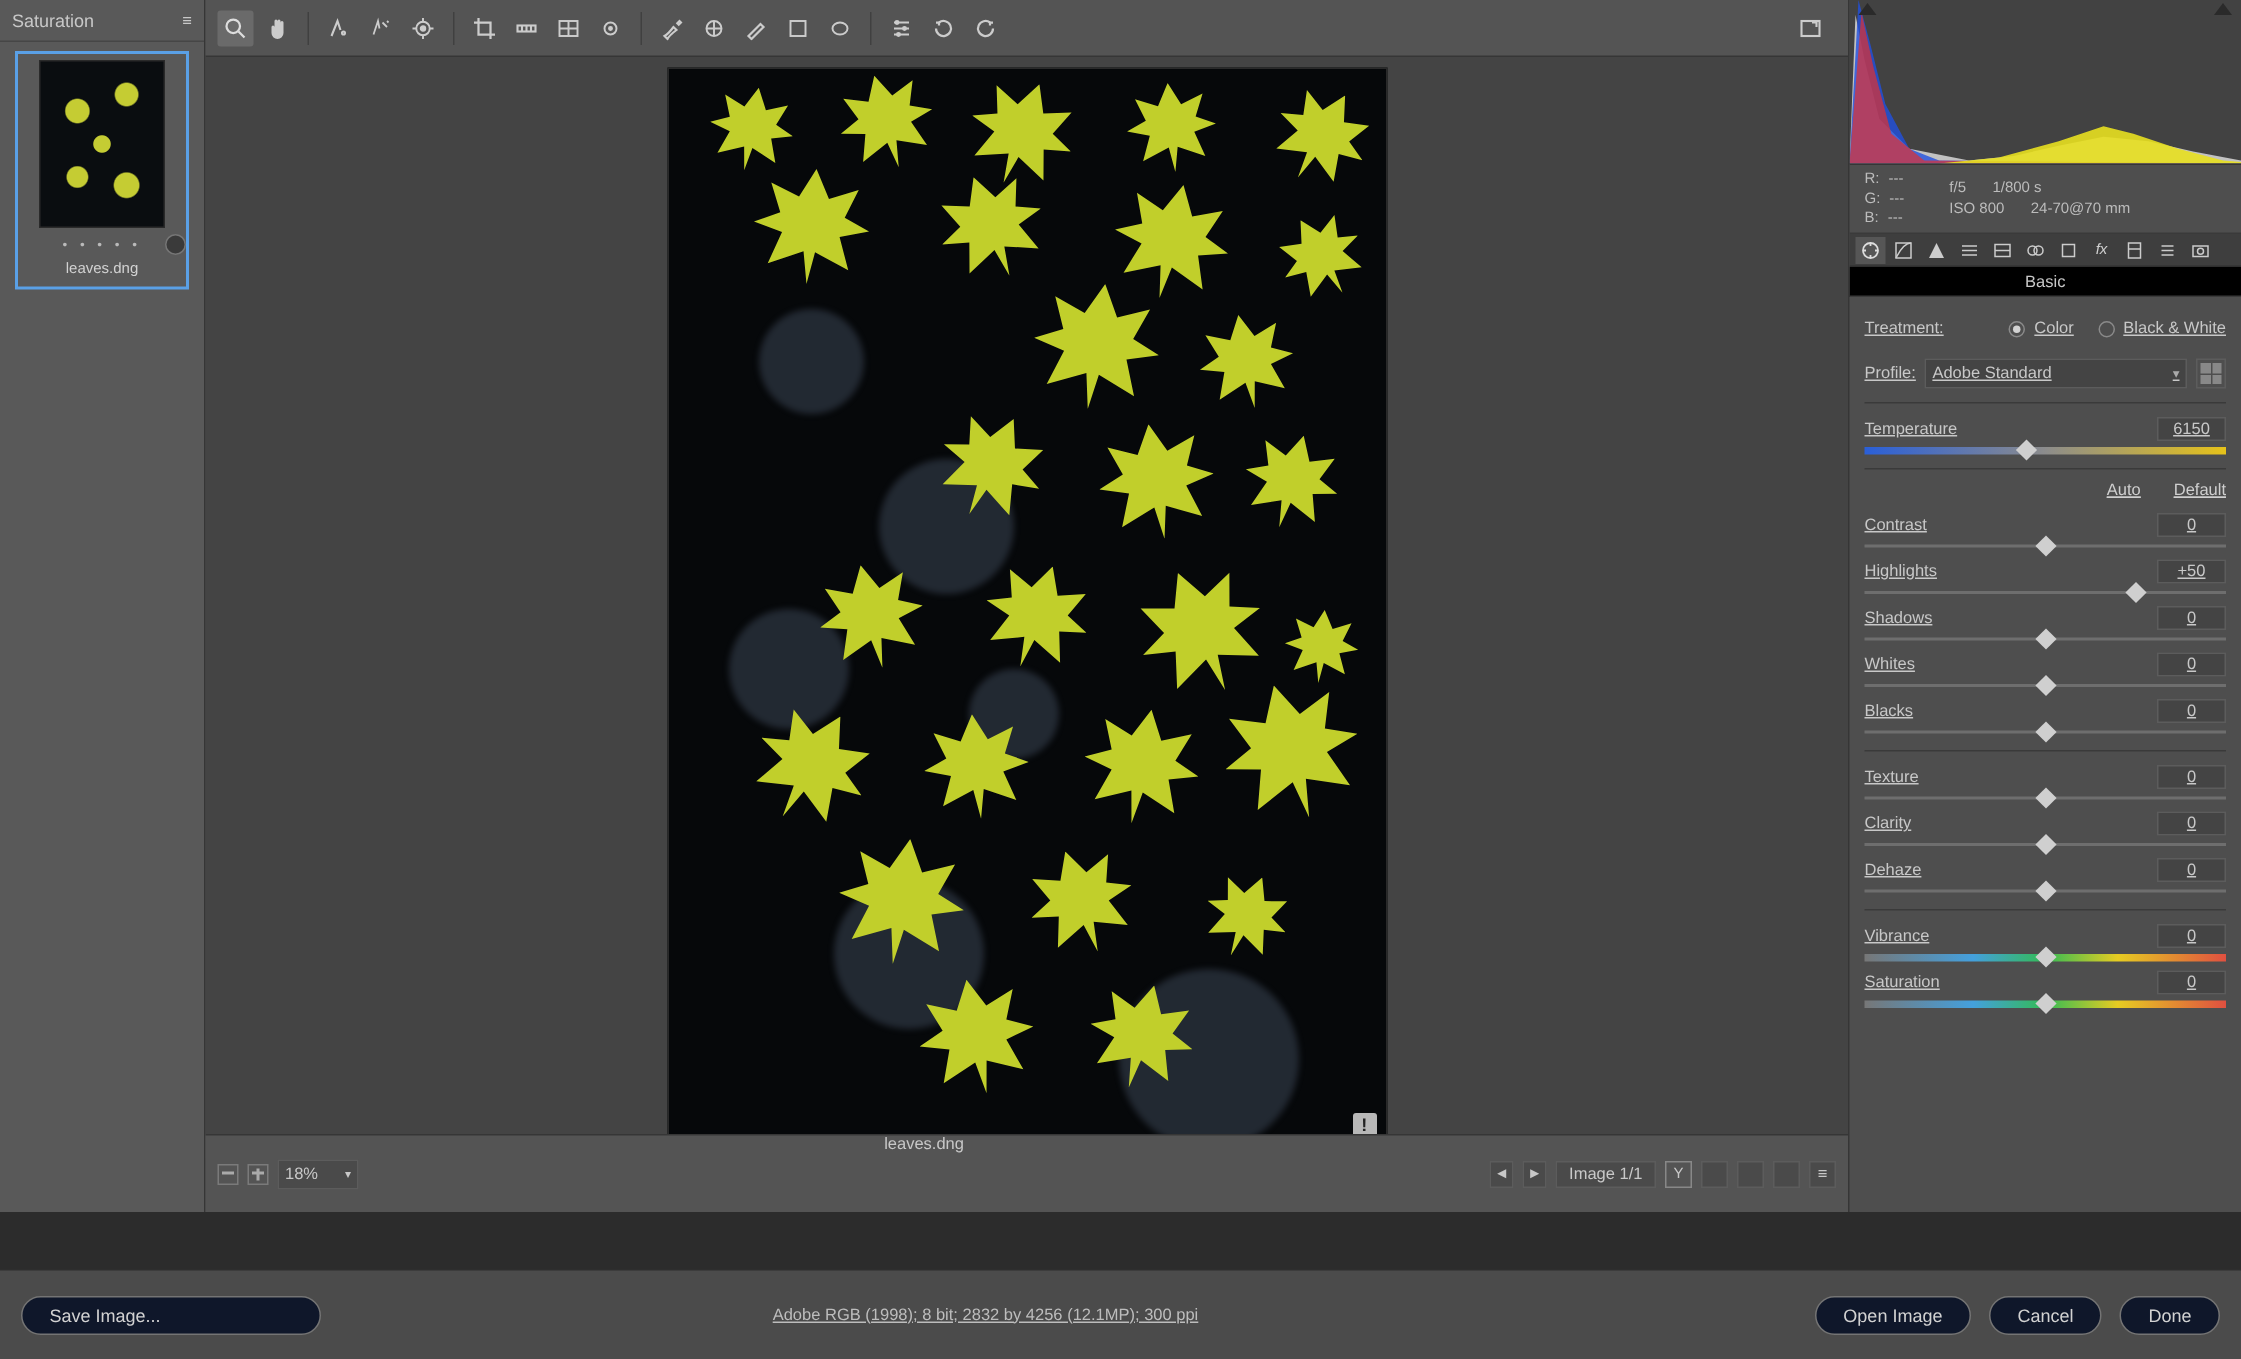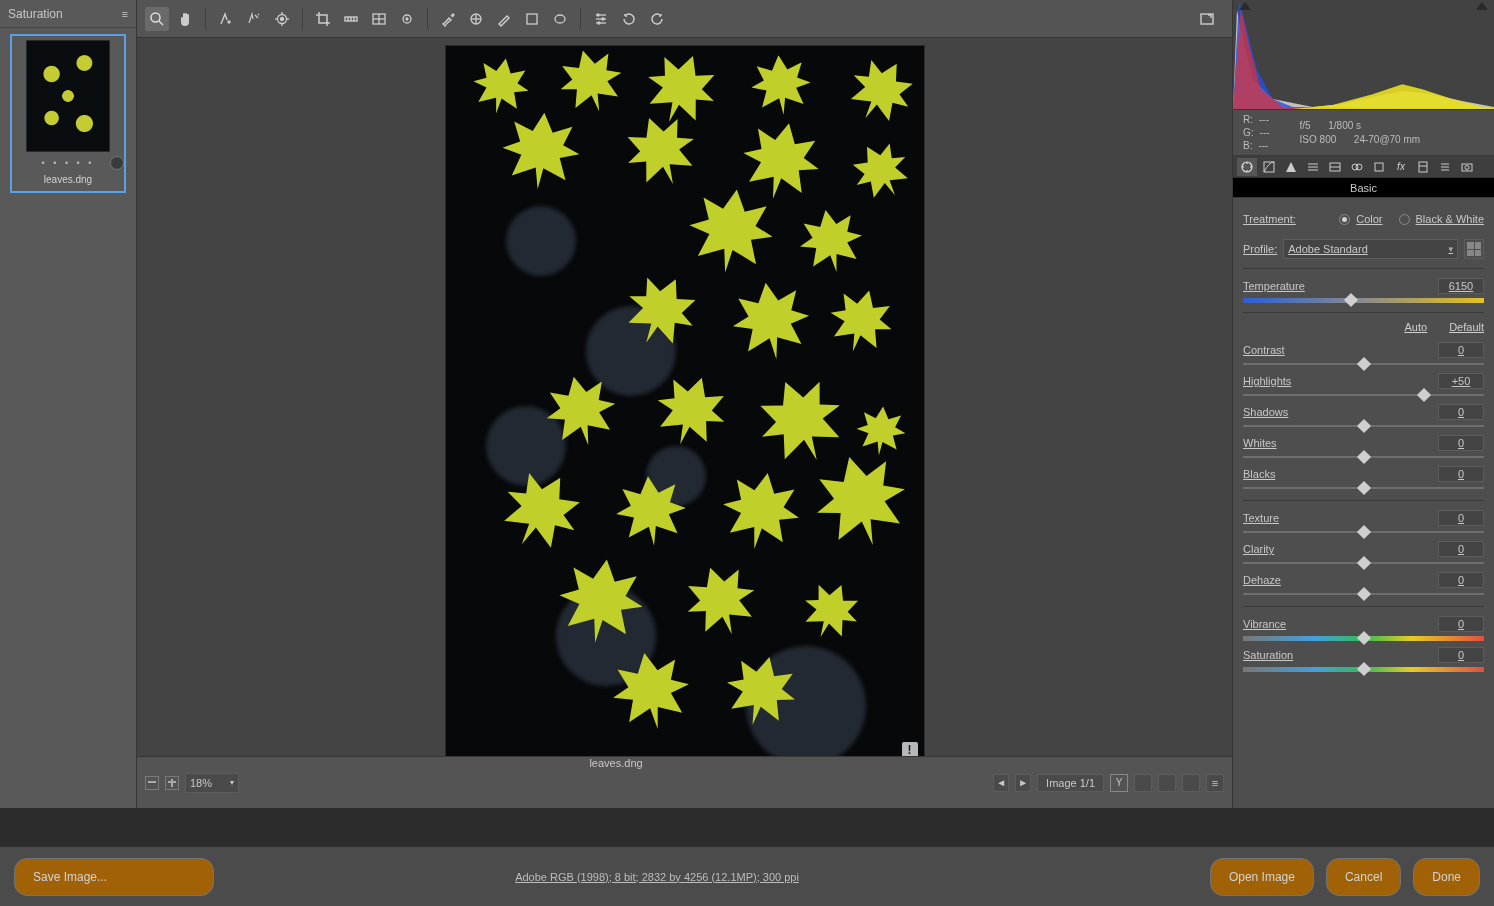--- a/index.html
+++ b/index.html
@@ -91,21 +91,21 @@
 
 .auto-default { display:flex; justify-content:flex-end; gap:22px; padding:4px 0 4px 0;}
 .auto-default a { color:#cfcfcf; text-decoration:underline; font-size:11px; cursor:pointer;}
 .sep { height:1px; background:#3a3a3a; margin:6px 0 4px 0;}
 
 
 .bottom-bar { position:absolute; left:0; right:0; bottom:0; height:60px; background:#4b4b4b; border-top:1px solid #2e2e2e; display:flex; align-items:center; padding:0 14px; }
 .bb-left { flex:0 0 200px;}
 .bb-center { flex:1; text-align:center; font-size:11px; text-decoration:underline; color:#bdbdbd;}
 .bb-right { flex:0 0 380px; display:flex; justify-content:flex-end; gap:12px;}
-.btn { height:38px; padding:0 18px; background:#a16207; border:1px solid #747474; border-radius:13px; color:#d2d2d2; font-size:12px; display:flex; align-items:center; cursor:pointer;}
+.btn { height:26px; padding:0 18px; background:#0f172a; border:1px solid #747474; border-radius:13px; color:#d2d2d2; font-size:12px; display:flex; align-items:center; cursor:pointer;}
 svg { display:block; }
 </style>
 </head>
 <body>
 
 <div class="filmstrip">
   <div class="filmstrip-header">
     <span class="fs-title">Saturation</span>
     <span class="fs-menu-icon">≡</span>
   </div>

